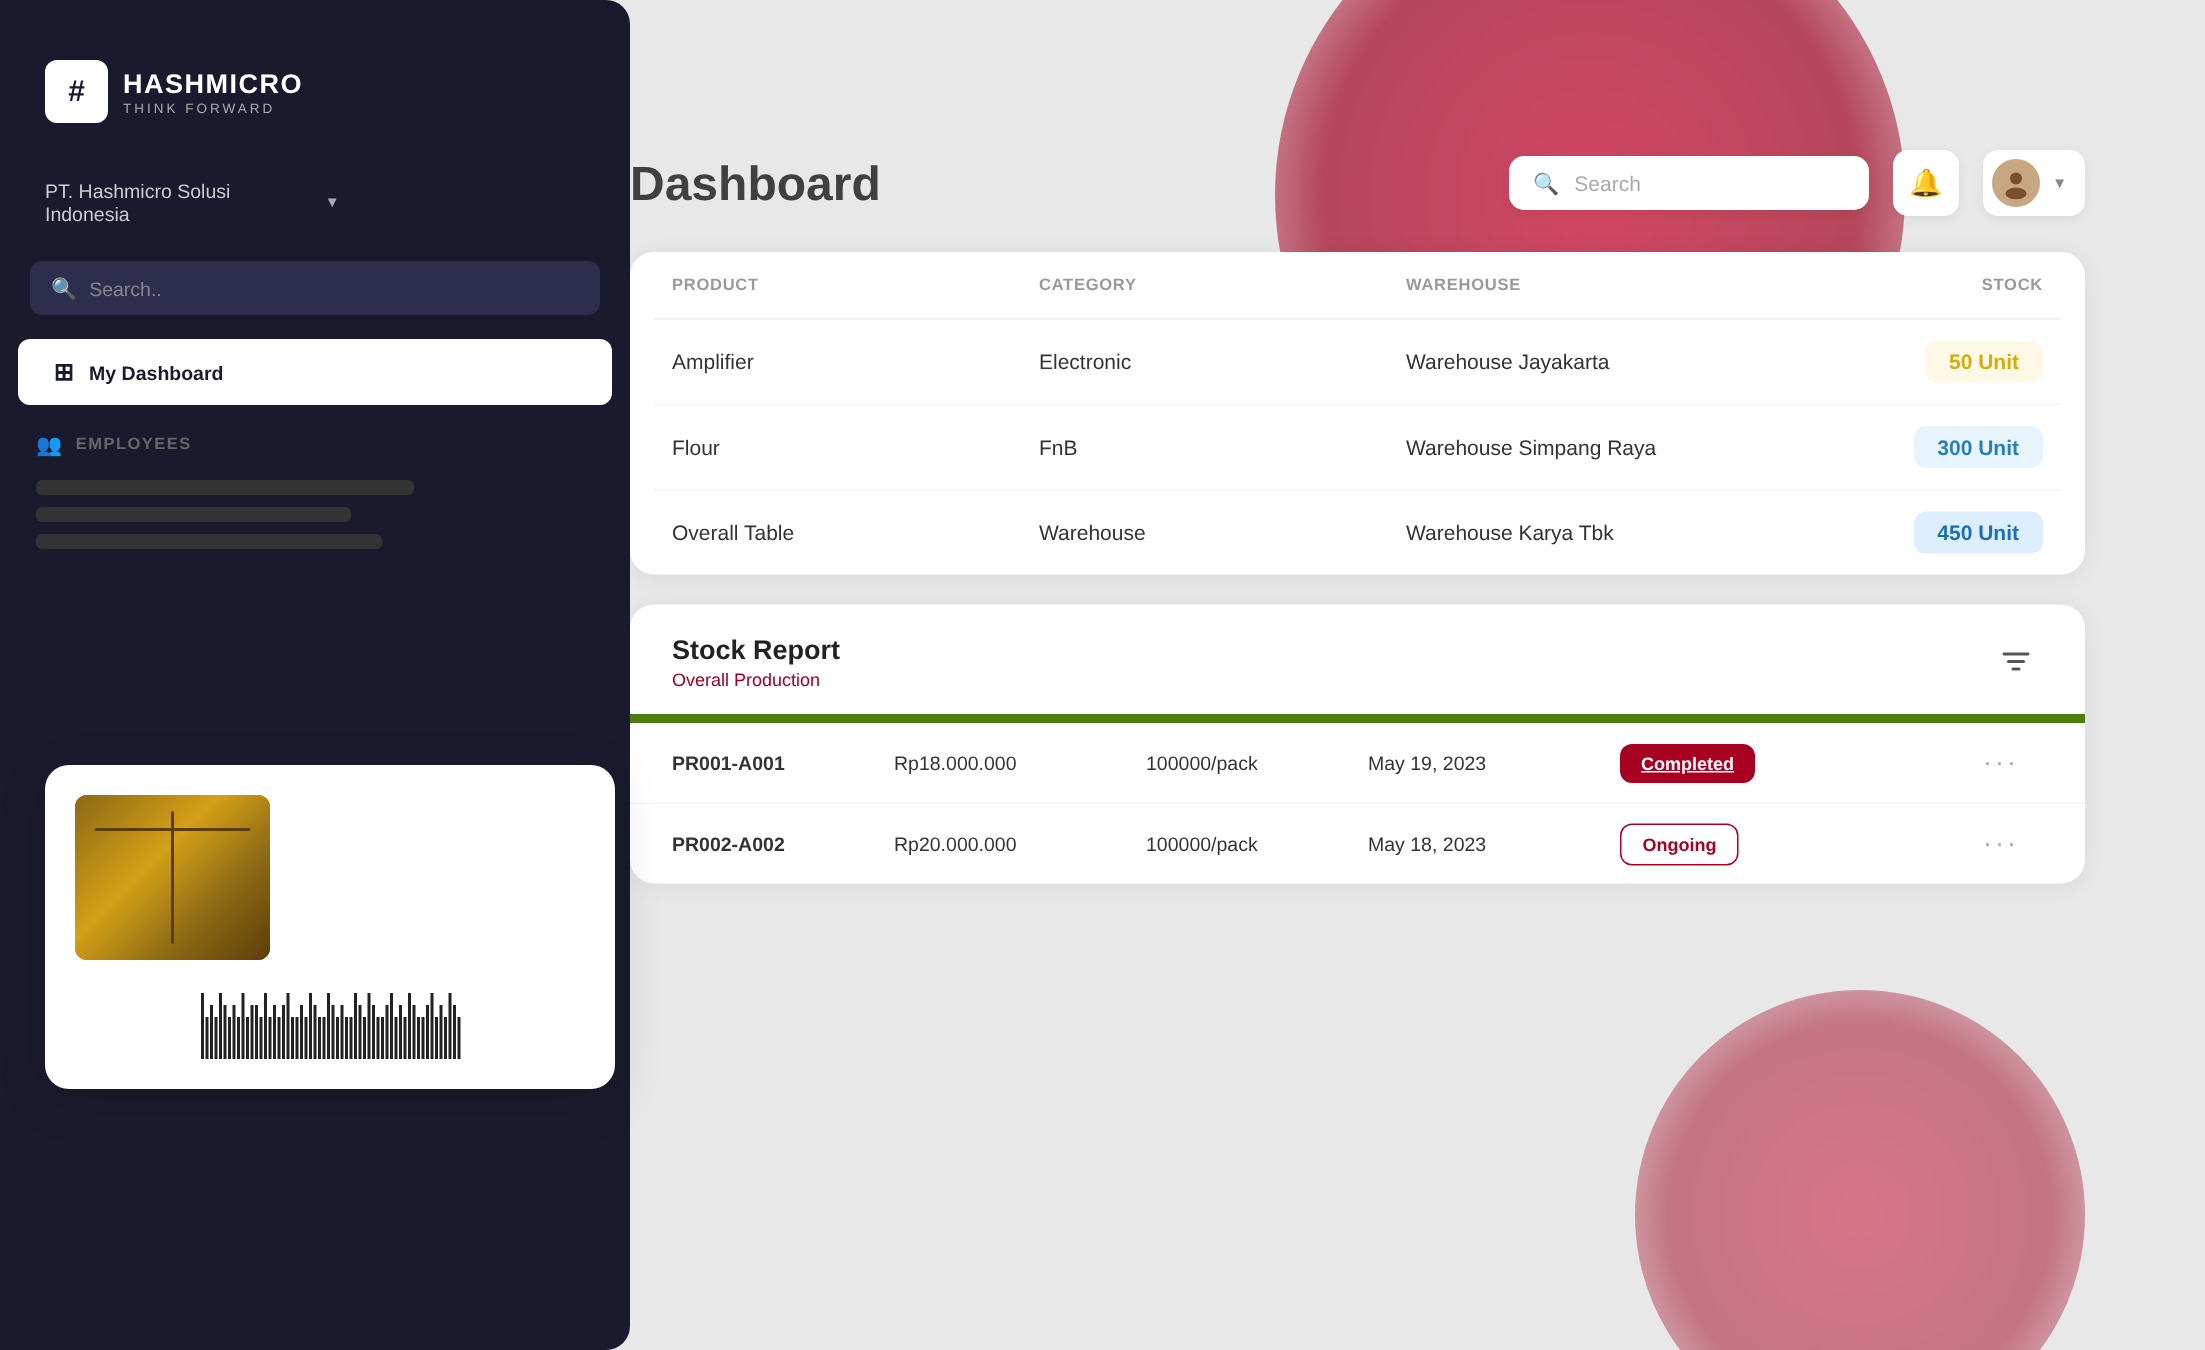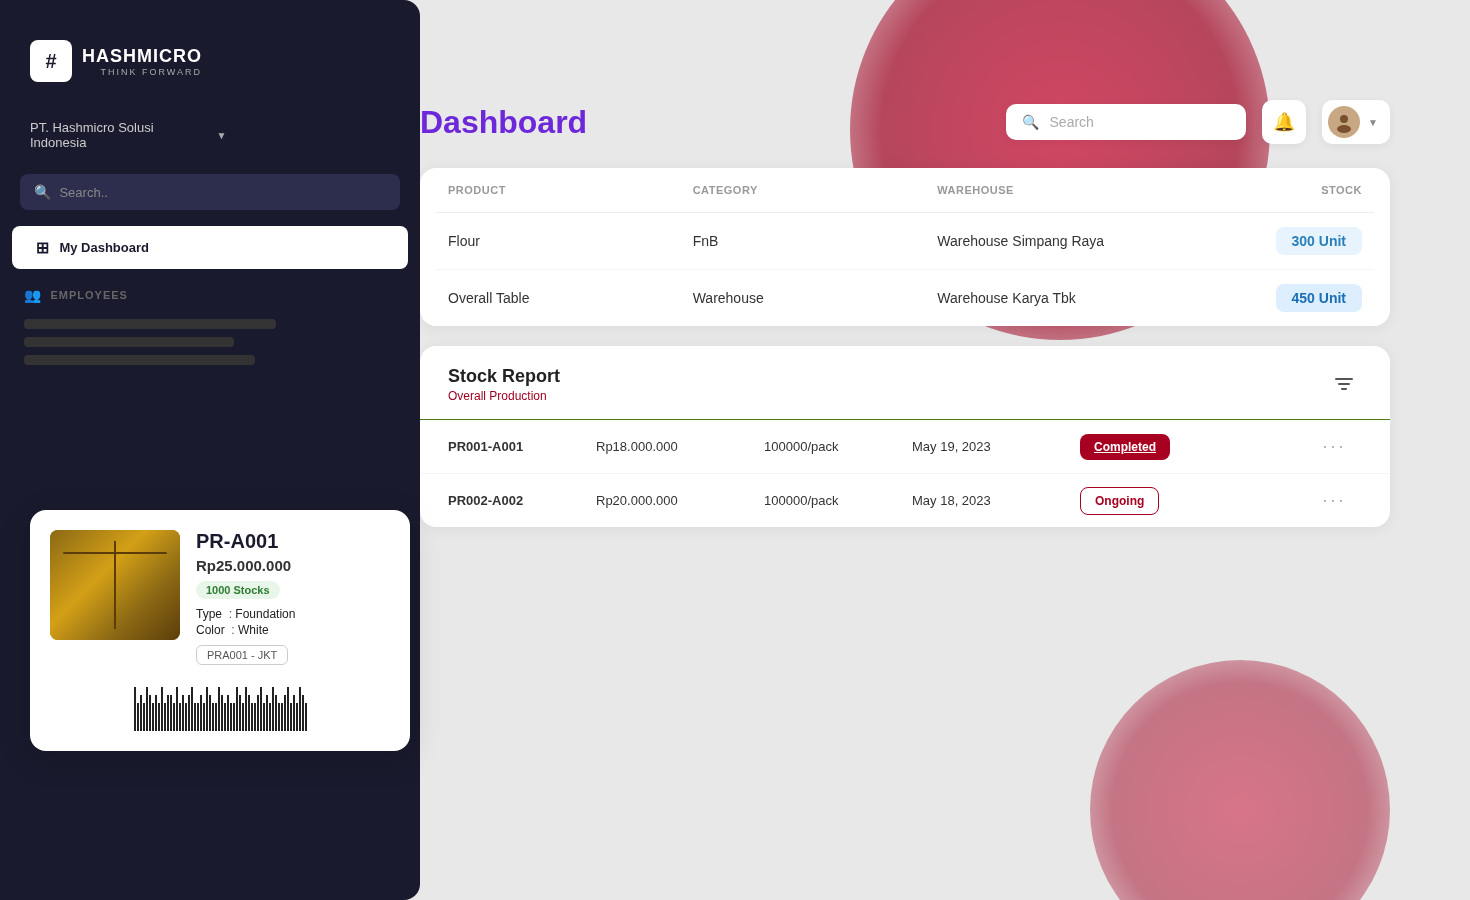--- a/index.html
+++ b/index.html
@@ -73,21 +73,20 @@
     .logo-main {
       font-size: 18px;
       font-weight: 800;
       color: white;
       letter-spacing: 1px;
     }
     .logo-sub {
       font-size: 9px;
       color: #aaa;
       letter-spacing: 2px;
-      text-align: right;
     }
 
     .company-selector {
       display: flex;
       align-items: center;
       padding: 8px 30px;
       color: #ccc;
       font-size: 13px;
       gap: 13px;
       cursor: pointer;
@@ -275,21 +274,21 @@
 
     .dashboard-header {
       display: flex;
       align-items: center;
       justify-content: space-between;
       margin-bottom: 24px;
     }
     .dashboard-title {
       font-size: 32px;
       font-weight: 700;
-      color: #6d28d9;
+      color: #404040;
     }
     .header-right {
       display: flex;
       align-items: center;
       gap: 16px;
     }
     .search-bar {
       display: flex;
       align-items: center;
       background: white;
@@ -405,21 +404,21 @@
       background: white;
       border-radius: 16px;
       overflow: hidden;
       box-shadow: 0 2px 16px rgba(0,0,0,0.06);
     }
     .stock-report-header {
       display: flex;
       align-items: flex-start;
       justify-content: space-between;
       padding: 20px 28px 16px;
-      border-bottom: 1px solid #4d7c0f;
+      border-bottom: 6px solid #4d7c0f;
     }
     .stock-report-title {
       font-size: 18px;
       font-weight: 700;
       color: #222;
     }
     .stock-report-subtitle {
       font-size: 12px;
       color: #a00020;
       margin-top: 2px;
@@ -501,34 +500,20 @@
 
   <div class="sidebar-skeleton"></div>
   <div class="sidebar-skeleton" style="width:50%"></div>
   <div class="sidebar-skeleton" style="width:55%"></div>
 </div>
 
 <div class="product-card">
   <div class="product-card-top">
     <div class="product-image">
       <div class="box-img"></div>
-    </div>
-    <div class="product-info">
-      <div class="product-id">PR-A001</div>
-      <div class="product-price">Rp25.000.000</div>
-      <div class="product-badge">1000 Stocks</div>
-      <div class="product-detail-line">
-        <span>Type</span>
-        &nbsp;: <span>Foundation</span>
-      </div>
-      <div class="product-detail-line">
-        <span>Color</span>
-        &nbsp;: <span>White</span>
-      </div>
-      <div class="product-tag">PRA001 - JKT</div>
     </div>
   </div>
   <div class="barcode">
     <div class="barcode-lines" id="barcode-container">
         <div class="bar" style="height: 44px;"></div>
         <div class="bar" style="height: 28px;"></div>
         <div class="bar" style="height: 36px;"></div>
         <div class="bar" style="height: 28px;"></div>
         <div class="bar" style="height: 44px;"></div>
         <div class="bar" style="height: 36px;"></div>
@@ -612,20 +597,28 @@
 
   <div class="inventory-card">
     <div class="inventory-table">
       <div class="table-row table-header">
         <div class="col">PRODUCT</div>
         <div class="col">CATEGORY</div>
         <div class="col">WAREHOUSE</div>
         <div class="col col-stock">STOCK</div>
       </div>
 
+      <div class="table-row table-data-row">
+        <div class="col">Amplifier</div>
+        <div class="col">Electronic</div>
+        <div class="col">Warehouse Jayakarta</div>
+        <div class="col col-stock">
+          <span class="stock-badge stock-yellow">50 Unit</span>
+        </div>
+      </div>
 
 
       <div class="table-row table-data-row">
         <div class="col">Flour</div>
         <div class="col">FnB</div>
         <div class="col">Warehouse Simpang Raya</div>
         <div class="col col-stock">
           <span class="stock-badge stock-blue-light">300 Unit</span>
         </div>
       </div>

